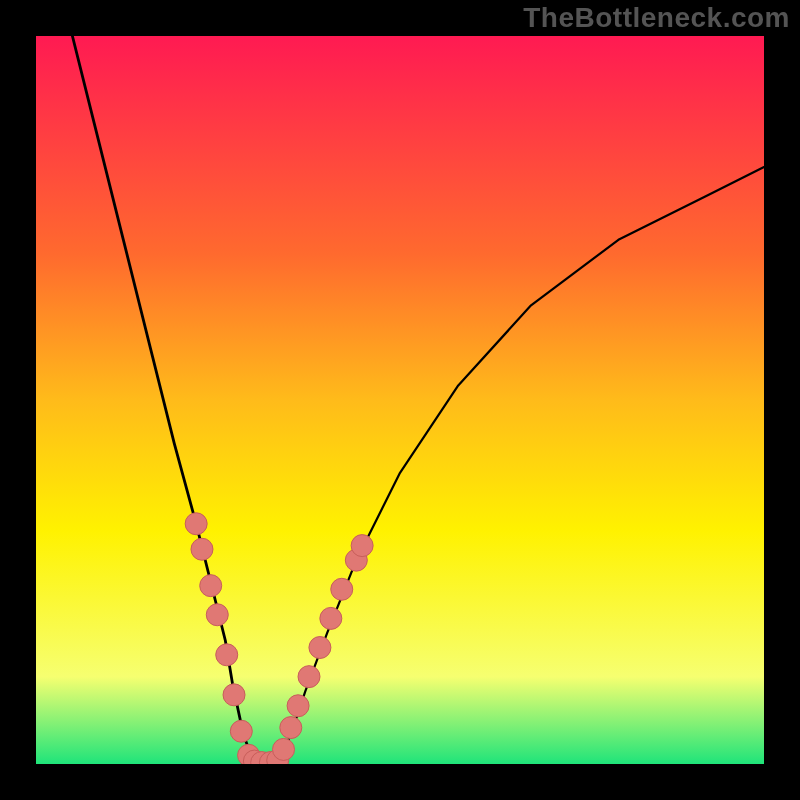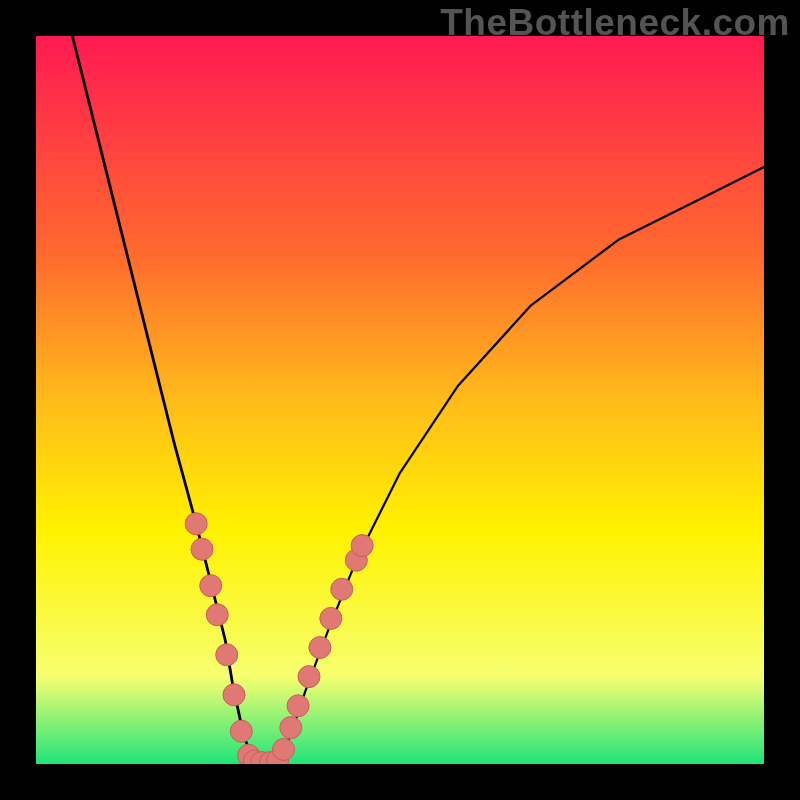--- a/index.html
+++ b/index.html
@@ -21,21 +21,21 @@
   }
   .plot {
     position: absolute;
     box-sizing: border-box;
   }
   .watermark {
     position: absolute;
     top: 2px;
     right: 10px;
     color: #545454;
-    font-size: 37px;
+    font-size: 28px;
     font-weight: 600;
     letter-spacing: 0.5px;
   }
   svg {
     position: absolute;
     left: 0;
     top: 0;
   }
 </style>
 </head>

